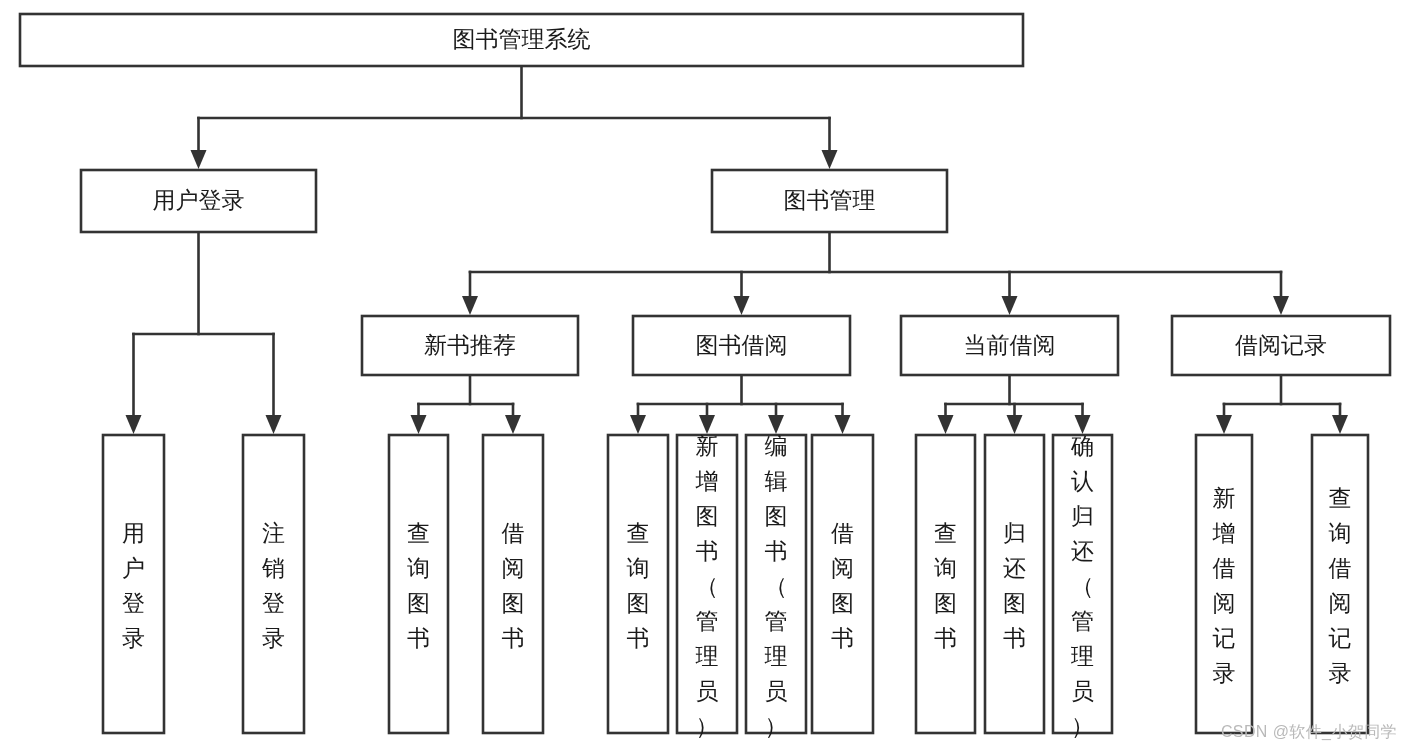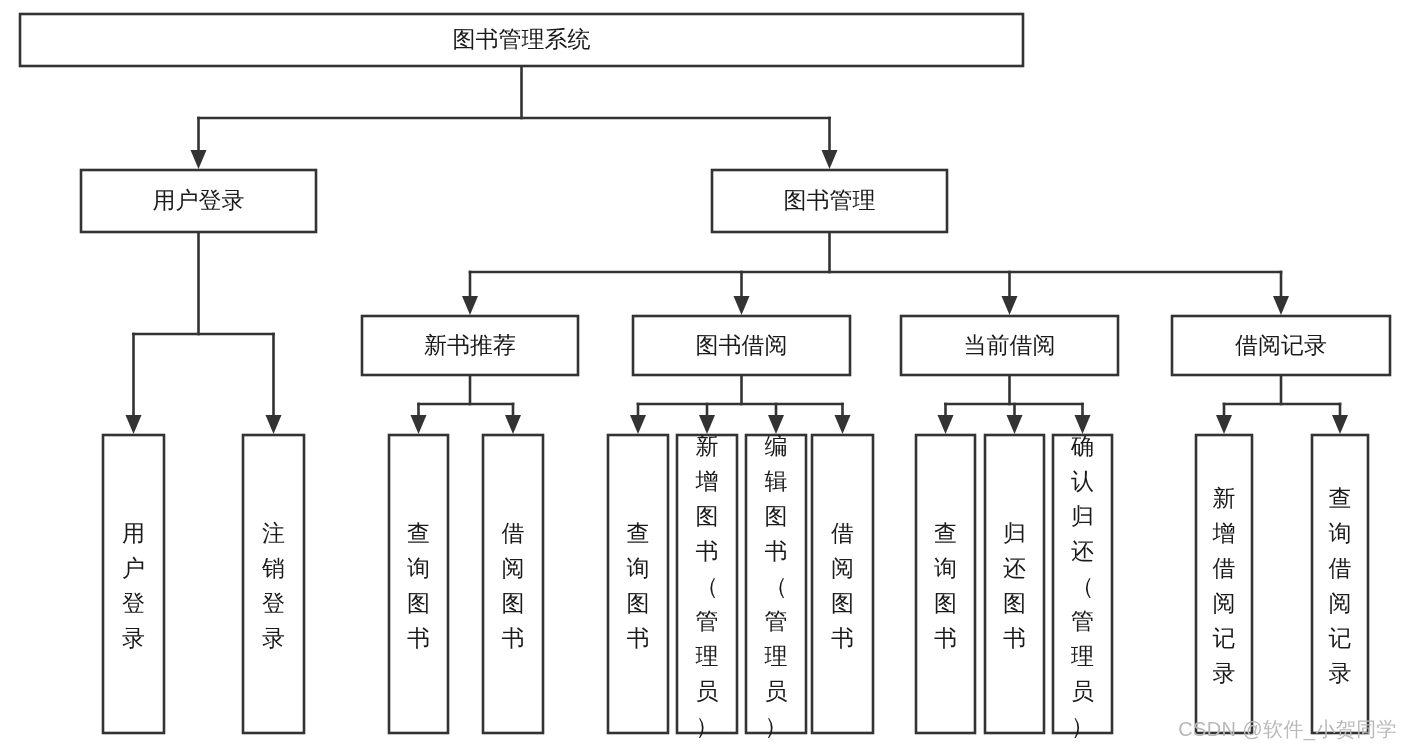--- a/index.html
+++ b/index.html
@@ -52,21 +52,21 @@
     font-family: "Liberation Sans", "DejaVu Sans", sans-serif;
     font-size: 23px;
     fill: #1a1a1a;
     text-anchor: middle;
   }
   .watermark {
     position: absolute;
     right: 8px;
     bottom: 4px;
     font-family: "Liberation Sans", "DejaVu Sans", sans-serif;
-    font-size: 20px;
+    font-size: 16px;
     color: #b9b9b9;
     white-space: nowrap;
     letter-spacing: 0.4px;
     pointer-events: none;
   }
 </style>
 </head>
 <body>
 
 <div id="diagram-root">

